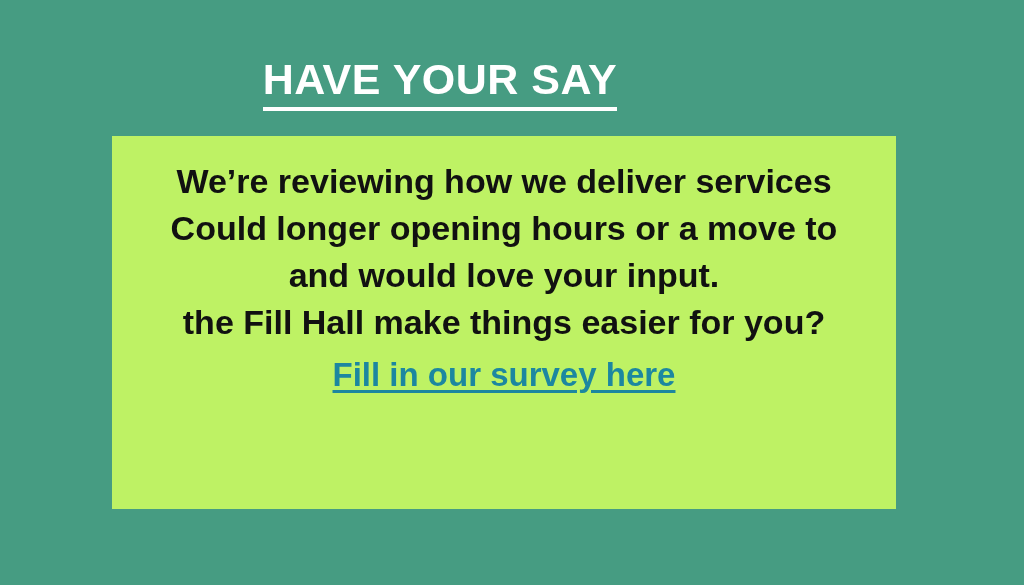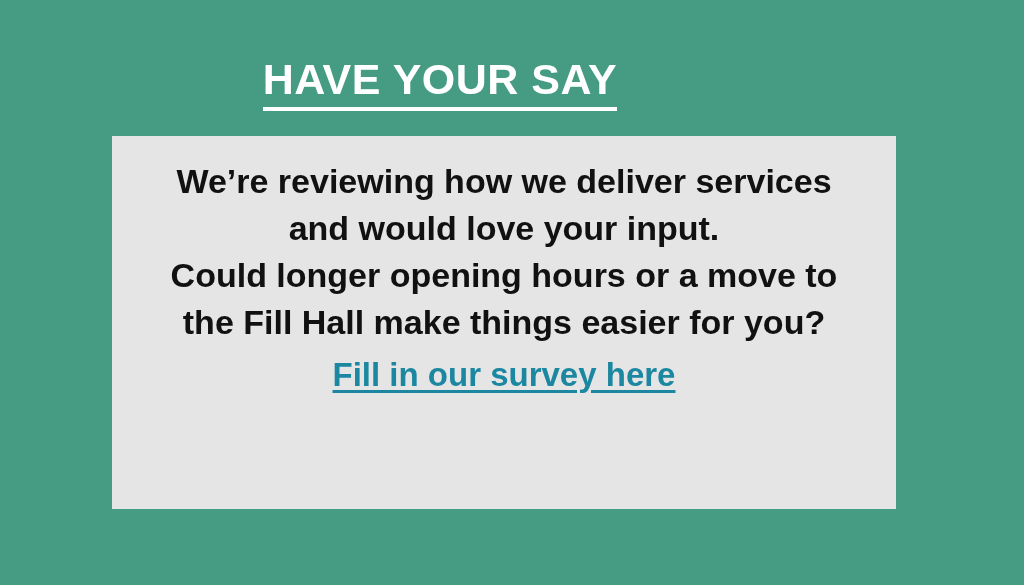--- a/index.html
+++ b/index.html
@@ -36,21 +36,21 @@
     display: inline-block;
     border-bottom: 4px solid #ffffff;
     padding-bottom: 4px;
   }
   .card {
     position: absolute;
     left: 112px;
     top: 136px;
     width: 784px;
     height: 373px;
-    background: #e5e5e5;
+    background: #bef264;
     box-sizing: border-box;
     padding: 22px 30px 0 30px;
   }
   .card-body {
     text-align: center;
     color: #111111;
     font-size: 34px;
     font-weight: bold;
     line-height: 1.38;
   }
@@ -76,22 +76,22 @@
 
 <div class="poster">
 
   <div class="headline">
     <span class="headline-text">HAVE YOUR SAY </span>
   </div>
 
   <div class="card">
     <div class="card-body">
       <span class="card-line">We’re reviewing how we deliver services</span>
+      <span class="card-line">Could longer opening hours or a move to</span>
       <span class="card-line">and would love your input.</span>
-      <span class="card-line">Could longer opening hours or a move to</span>
       <span class="card-line">the Fill Hall make things easier for you?</span>
     </div>
     <div class="survey-link-wrap">
       <a class="survey-link" href="#">Fill in our survey here</a>
     </div>
   </div>
 
 </div>
 
 </body></html>

